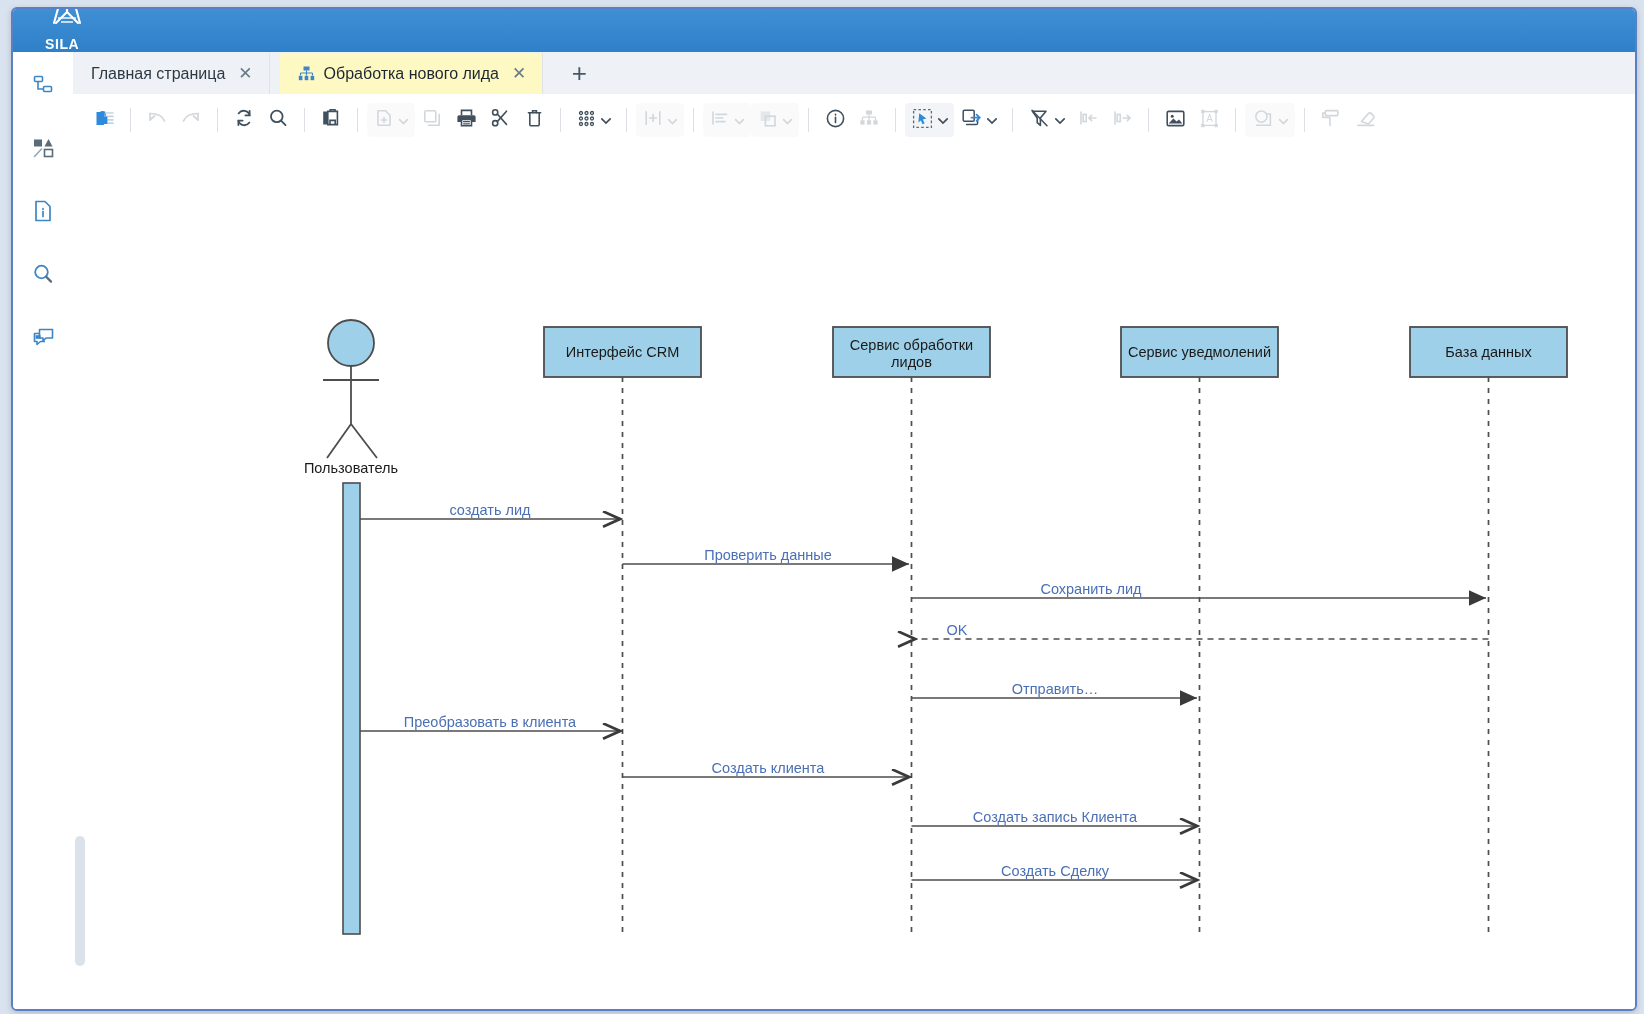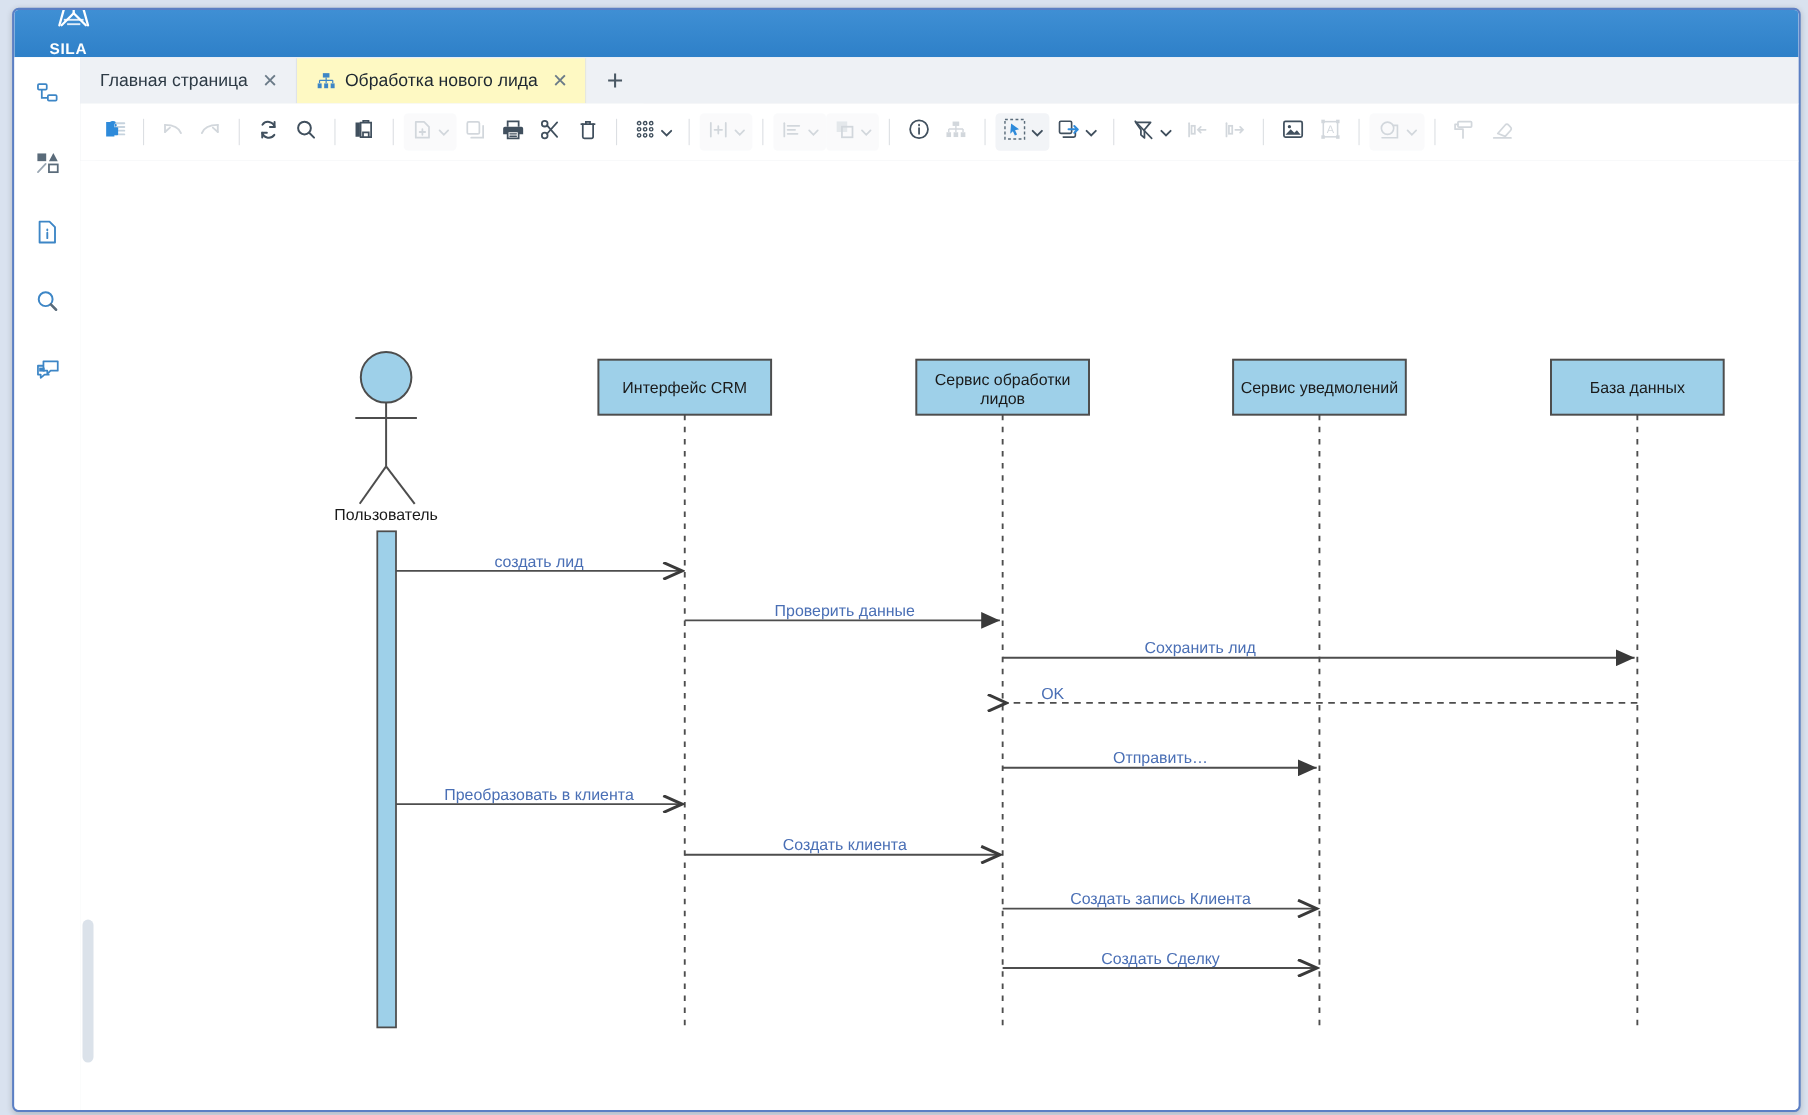--- a/index.html
+++ b/index.html
@@ -30,21 +30,21 @@
     position:absolute;left:0;top:43px;width:60px;bottom:0;
     background:#ffffff;border-right:1px solid #dfe3e8;
     display:flex;flex-direction:column;align-items:center;padding-top:18px;gap:29px;
   }
   .rail-btn{width:34px;height:34px;display:flex;align-items:center;justify-content:center;cursor:pointer;border-radius:4px;}
 
   
   .tabstrip{
     position:absolute;left:60px;top:43px;right:0;height:42px;
     background:#eef1f5;border-bottom:1px solid #dfe3e8;
-    display:flex;align-items:flex-end;
+    display:flex;align-items:flex-end;gap:10px;
   }
   .tab{
     height:41px;display:flex;align-items:center;gap:9px;
     padding:0 16px 0 18px;font-size:16px;color:#2d3a45;cursor:pointer;
     border-right:1px solid #dfe3e8;background:#eef1f5;
   }
   .tab.active{background:#fef9c3;color:#1d2730;}
   .tab .tab-x{font-size:17px;color:#6b7b88;line-height:1;margin-left:4px;}
   .tab-ico{width:17px;height:15px;display:inline-block;}
   .tab-add{

